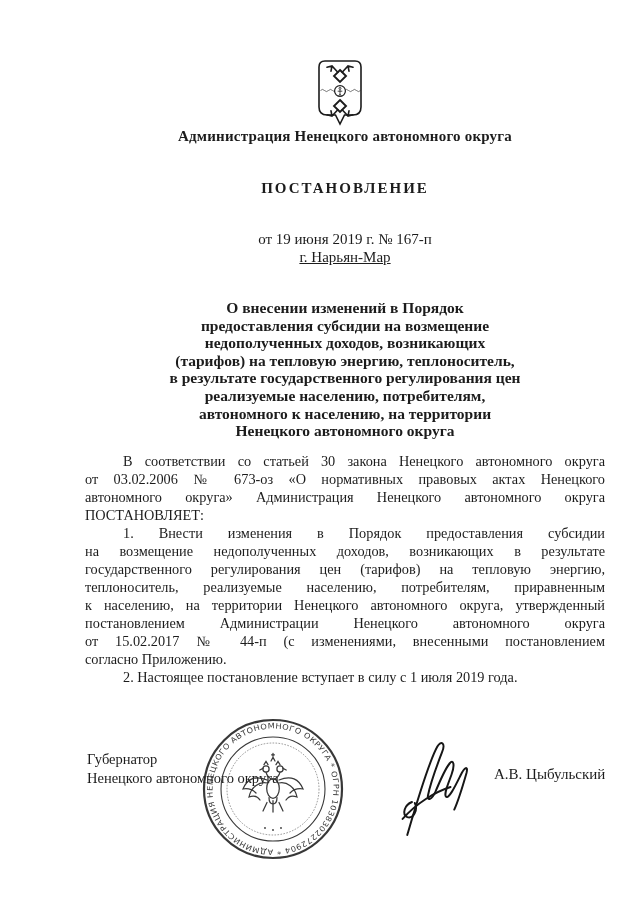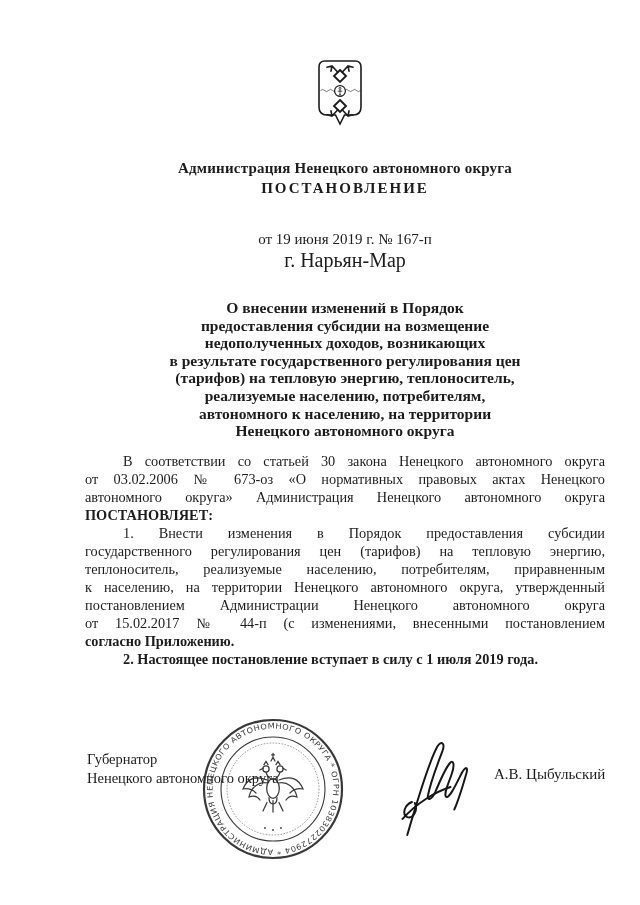--- a/index.html
+++ b/index.html
@@ -12,45 +12,45 @@
     position:relative;
     width:640px;height:905px;
     background:var(--paper);
     color:var(--ink);
     font-family:"Liberation Serif", serif;
     overflow:hidden;
   }
   .abs{position:absolute;}
   .centered{text-align:center;}
   .org-name{
-    left:85px;top:160px;width:520px;
+    left:85px;top:128px;width:520px;
     font-size:15px;font-weight:bold;letter-spacing:.2px;
   }
   .doc-type{
     left:85px;top:180px;width:520px;
     font-size:15px;font-weight:bold;letter-spacing:2px;text-align:center;
   }
   .date-line{left:85px;top:231px;width:520px;font-size:15px;text-align:center;}
-  .city-line{left:85px;top:249px;width:520px;font-size:20px;}
+  .city-line{left:85px;top:249px;width:520px;font-size:15px;text-decoration:underline;}
   .doc-title{
     left:85px;top:299px;width:520px;
     font-size:15.5px;font-weight:bold;line-height:17.6px;
     text-align:center;
   }
   .body-text{
     left:85px;top:452px;width:520px;
     font-size:14.3px;line-height:18px;
   }
   .bline{
     text-align:justify;
     text-align-last:justify;
     white-space:normal;
   }
   .bline.first{text-indent:38px;}
-  .bline.last{text-align-last:left;font-weight:bold;}
+  .bline.last{text-align-last:left;}
   .sig-left{
     left:87px;top:750px;width:260px;
     font-size:14.5px;line-height:18.5px;font-family:Liberation Serif, serif;
   }
   .sig-name{
     left:477px;top:766px;
     font-size:15px;white-space:nowrap;margin-left:17px;
   }
   .seal-svg{left:200px;top:716px;width:146px;height:146px;opacity:.93;}
   .signature-svg{left:396px;top:735px;width:94px;height:104px;}
@@ -86,33 +86,34 @@
   <div class="abs doc-type centered">ПОСТАНОВЛЕНИЕ</div>
 
   <div class="abs date-line centered">от 19 июня 2019 г. № 167-п</div>
 
   <div class="abs city-line centered">г. Нарьян-Мар</div>
 
   <div class="abs doc-title">
       <div>О внесении изменений в Порядок</div>
       <div>предоставления субсидии на возмещение</div>
       <div>недополученных доходов, возникающих</div>
+      <div>(тарифов) на тепловую энергию, теплоноситель,</div>
       <div>в результате государственного регулирования цен</div>
-      <div>(тарифов) на тепловую энергию, теплоноситель,</div>
       <div>реализуемые населению, потребителям,</div>
       <div>автономного к населению, на территории</div>
       <div>Ненецкого автономного округа</div>
     </div>
 
   <div class="abs body-text">
       <div class="bline first">В соответствии со статьей 30 закона Ненецкого автономного округа</div>
       <div class="bline">от 03.02.2006 № 673-оз «О нормативных правовых актах Ненецкого</div>
       <div class="bline">автономного округа» Администрация Ненецкого автономного округа</div>
       <div class="bline last">ПОСТАНОВЛЯЕТ:</div>
       <div class="bline first">1. Внести изменения в Порядок предоставления субсидии</div>
+      <div class="bline">на возмещение недополученных доходов, возникающих в результате</div>
       <div class="bline">государственного регулирования цен (тарифов) на тепловую энергию,</div>
       <div class="bline">теплоноситель, реализуемые населению, потребителям, приравненным</div>
       <div class="bline">к населению, на территории Ненецкого автономного округа, утвержденный</div>
       <div class="bline">постановлением Администрации Ненецкого автономного округа</div>
       <div class="bline">от 15.02.2017 № 44-п (с изменениями, внесенными постановлением</div>
       <div class="bline last">согласно Приложению.</div>
       <div class="bline first last">2. Настоящее постановление вступает в силу с 1 июля 2019 года.</div>
     </div>
 
   <div class="abs sig-left">

